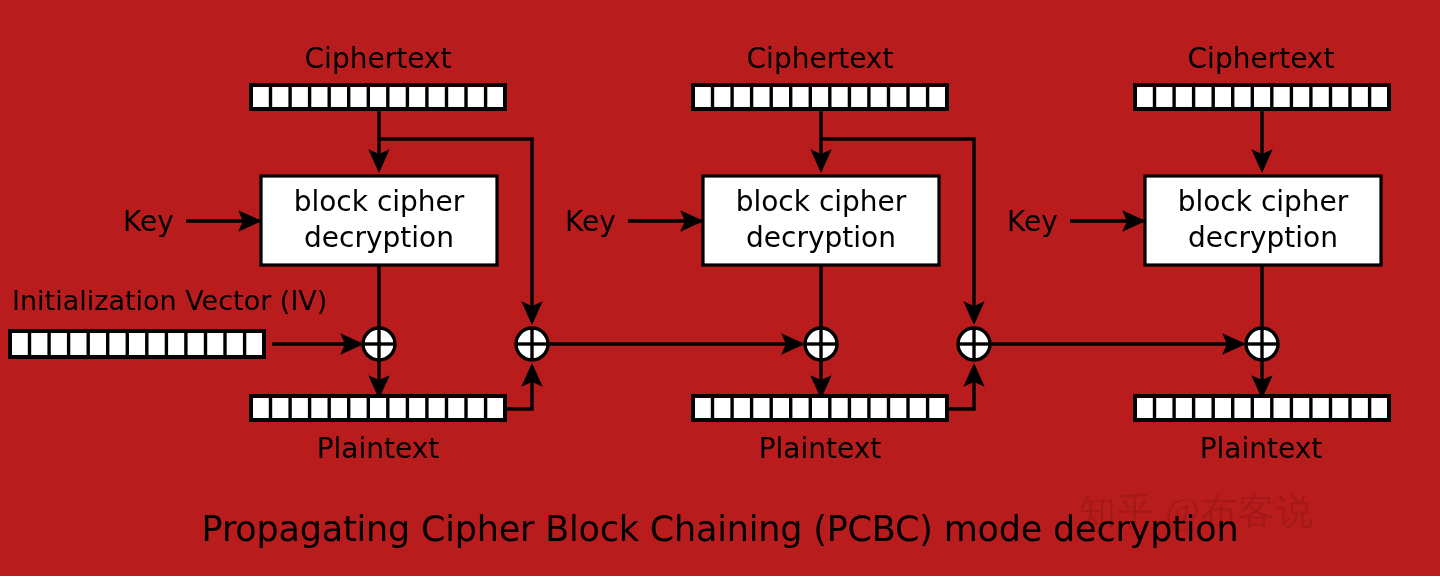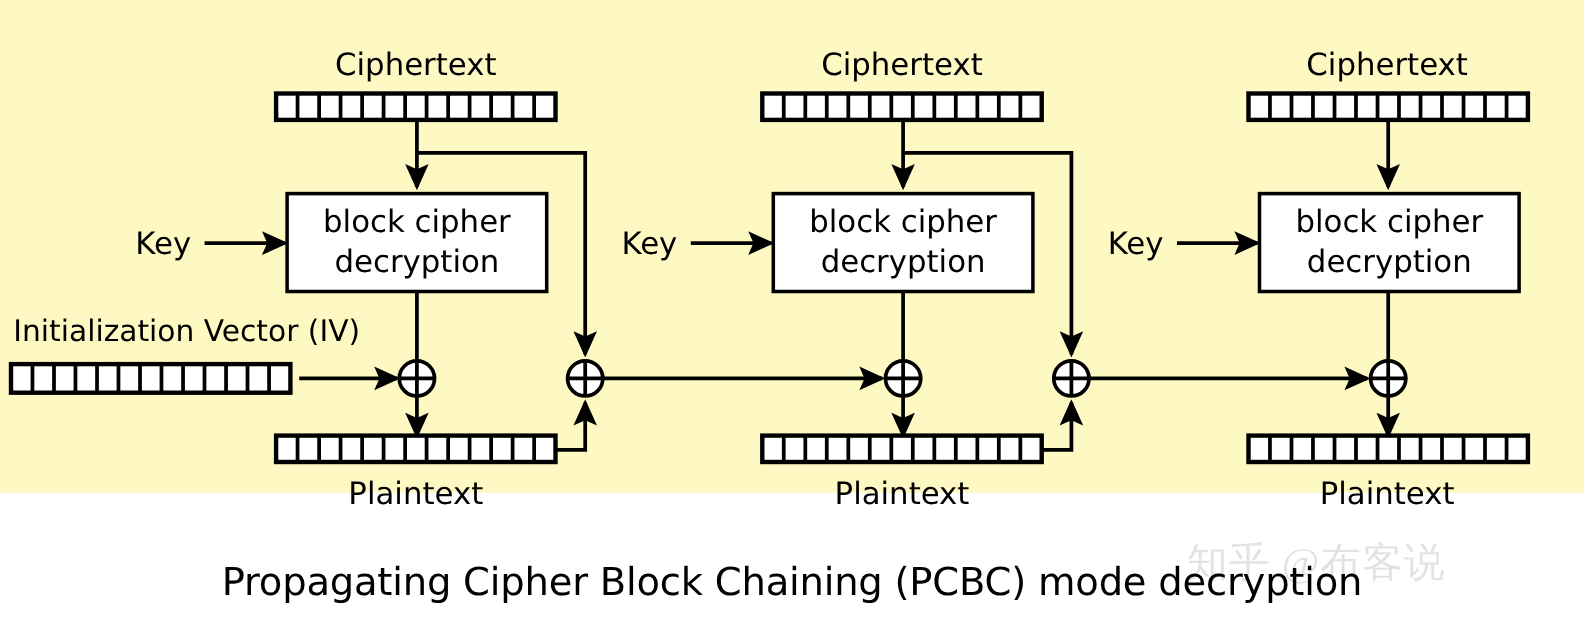--- a/index.html
+++ b/index.html
@@ -9,22 +9,22 @@
   }
   body {
     width: 1440px;
     height: 580px;
     overflow: hidden;
     font-family: "DejaVu Sans", sans-serif;
   }
   #diagram-root {
     position: relative;
     width: 1440px;
-    height: 448px;
-    background: #fef9c3;
+    height: 576px;
+    background: #b91c1c;
   }
   svg.canvas {
     position: absolute;
     top: 0;
     left: 0;
     width: 1440px;
     height: 580px;
     display: block;
   }
   .bar-outline {

